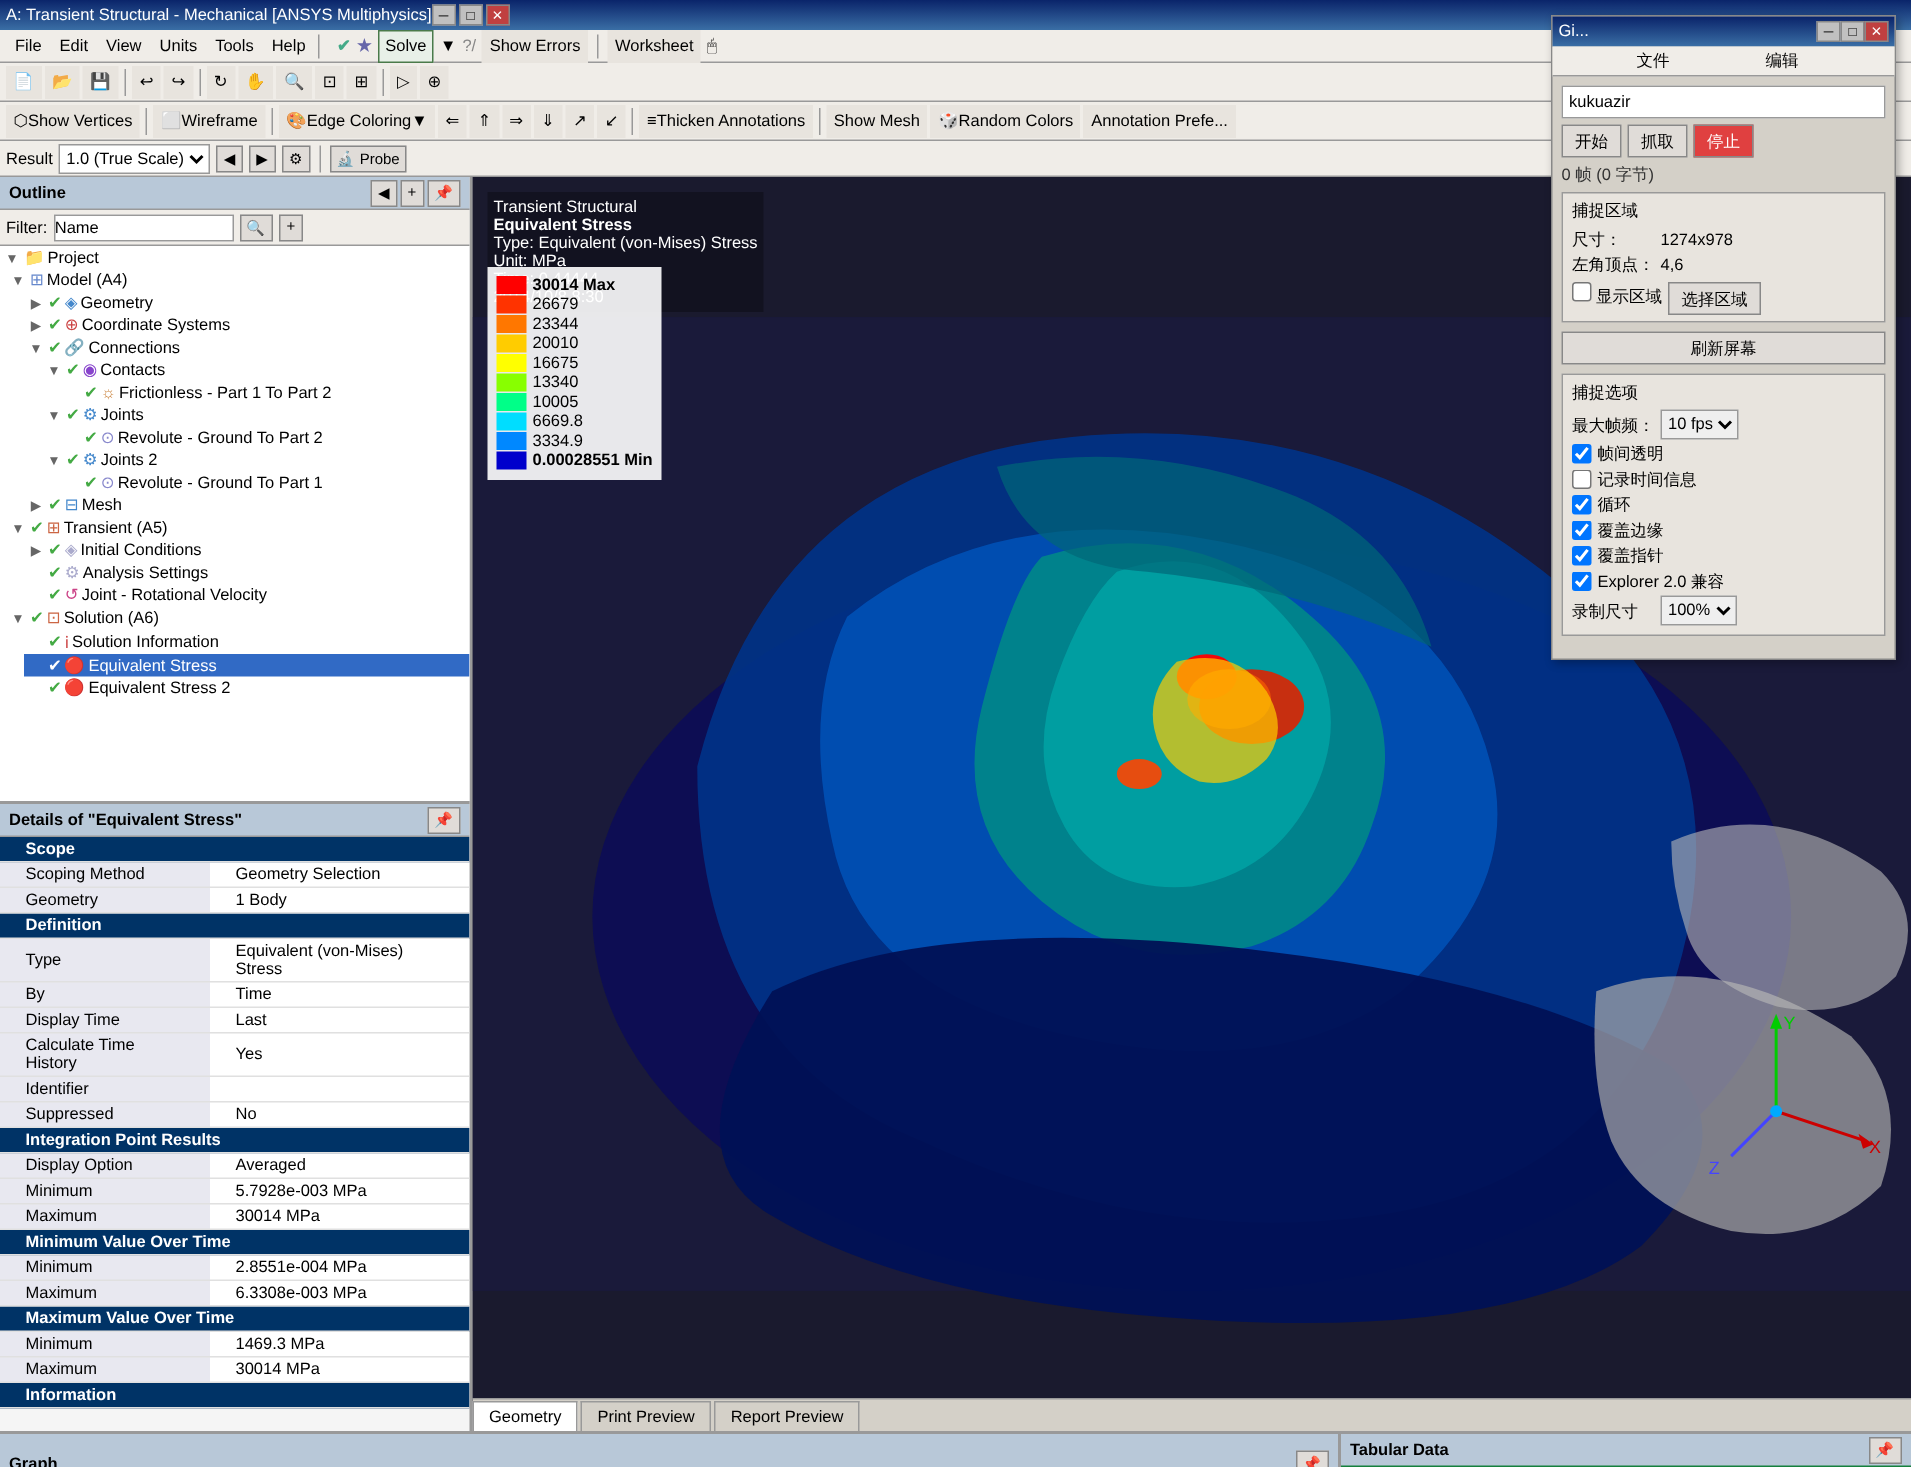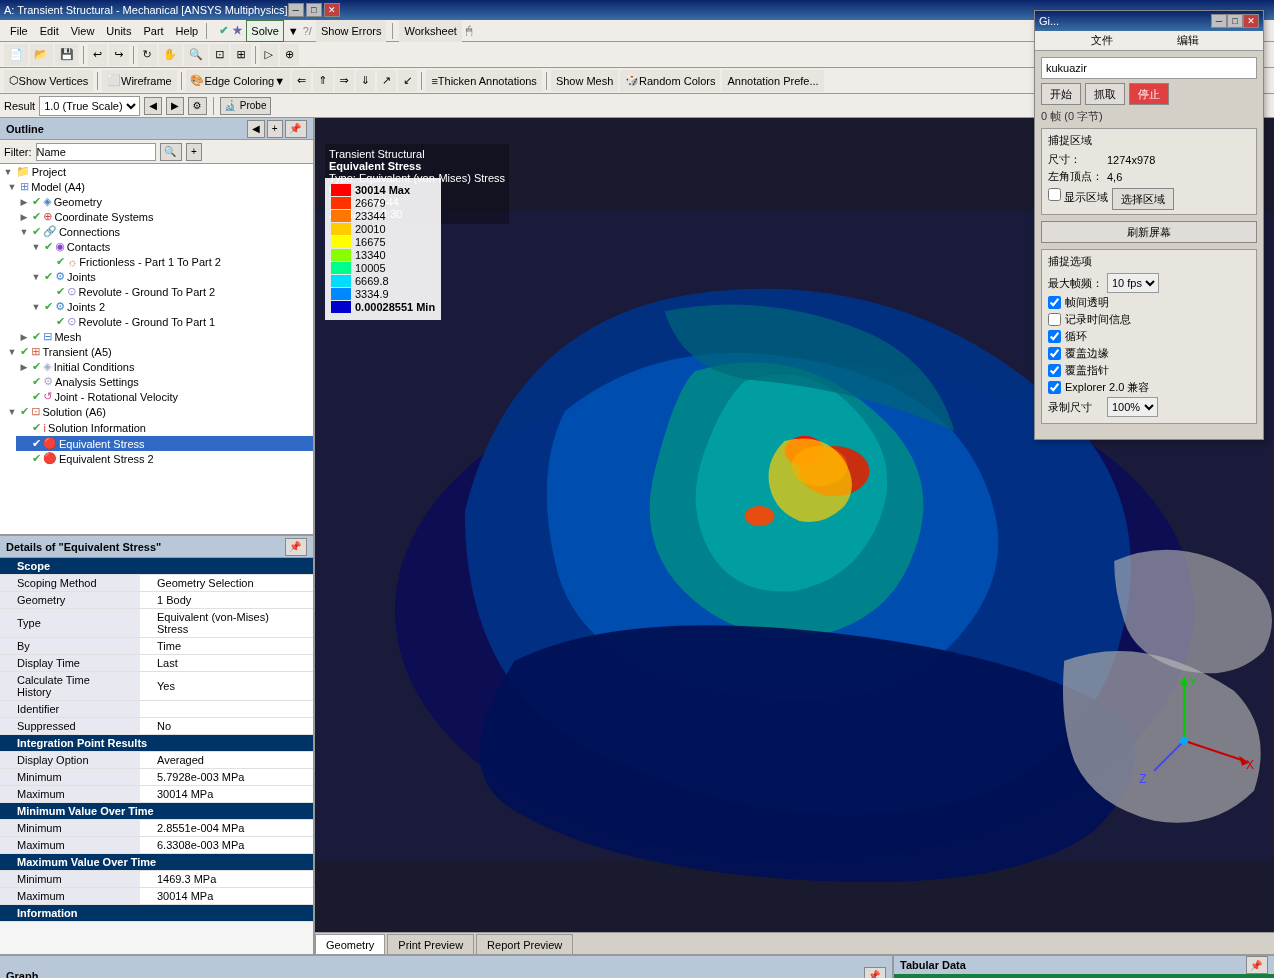--- a/index.html
+++ b/index.html
@@ -58,37 +58,37 @@
     
     
     .viewport { flex: 1; position: relative; background: #1a1a2e; overflow: hidden; }
     
     
     .color-legend { position: absolute; left: 10px; top: 60px; background: rgba(255,255,255,0.9); padding: 6px; font-size: 11px; min-width: 100px; }
     .legend-item { display: flex; align-items: center; gap: 4px; margin-bottom: 1px; }
     .legend-color { width: 20px; height: 12px; display: inline-block; }
     
     
-    .viewport-info { position: absolute; left: 10px; top: 26px; color: white; font-size: 11px; background: rgba(0,0,0,0.3); padding: 4px; }
+    .viewport-info { position: absolute; left: 10px; top: 10px; color: white; font-size: 11px; background: rgba(0,0,0,0.3); padding: 4px; }
     
     
     .viewport-tabs { position: absolute; bottom: 0; left: 0; right: 0; display: flex; background: #d4d0c8; border-top: 1px solid #999; height: 22px; align-items: flex-end; }
     .viewport-tab { padding: 2px 10px; background: #d4d0c8; border: 1px solid #999; border-bottom: none; font-size: 11px; cursor: pointer; margin-right: 2px; height: 20px; display: flex; align-items: center; }
     .viewport-tab.active { background: white; }
     
     
     .bottom-section { height: 178px; display: flex; border-top: 2px solid #999; }
     
     
     .graph-panel { flex: 1; background: #f5f5f5; display: flex; flex-direction: column; border-right: 2px solid #999; }
     .graph-header { background: #b8c8d8; padding: 2px 6px; font-weight: bold; border-bottom: 1px solid #999; height: 40px; display: flex; align-items: center; justify-content: space-between; font-size: 11px; gap: 44px; }
     
     
     .tabular-panel { width: 380px; background: #f5f5f5; display: flex; flex-direction: column; }
-    .tabular-header { background: #b8c8d8; padding: 2px 6px; font-weight: bold; border-bottom: 4px solid #15803d; height: 22px; display: flex; align-items: center; justify-content: space-between; font-size: 11px; }
+    .tabular-header { background: #b8c8d8; padding: 2px 6px; font-weight: bold; border-bottom: 1px solid #15803d; height: 22px; display: flex; align-items: center; justify-content: space-between; font-size: 11px; }
     
     
     .gi-panel { position: absolute; right: 0; top: 0; width: 230px; height: 430px; background: #d4d0c8; border: 1px solid #888; box-shadow: 2px 2px 6px rgba(0,0,0,0.3); z-index: 100; }
     .gi-title { background: linear-gradient(to bottom, #0a246a, #3a6ea5); color: white; height: 20px; display: flex; align-items: center; padding: 0 4px; font-size: 11px; }
     .gi-menu { display: flex; background: #f0ede8; height: 20px; align-items: center; border-bottom: 1px solid #999; font-size: 11px; }
     .gi-menu-item { padding: 2px 8px; cursor: pointer; margin-left: 48px; }
     .gi-content { padding: 6px; font-size: 11px; }
     .gi-input-row { display: flex; align-items: center; margin-bottom: 4px; }
     .gi-input { width: 100%; height: 22px; border: 1px solid #999; font-size: 11px; padding: 2px 4px; }
     .gi-status { font-size: 11px; margin-bottom: 4px; color: #333; }
@@ -125,21 +125,21 @@
     <button class="title-btn">□</button>
     <button class="title-btn" style="background:#c04040;color:white;">✕</button>
   </div>
 </div>
 
 <div class="menu-bar">
   <span class="menu-item">File</span>
   <span class="menu-item">Edit</span>
   <span class="menu-item">View</span>
   <span class="menu-item">Units</span>
-  <span class="menu-item">Part</span>
+  <span class="menu-item">Tools</span>
   <span class="menu-item">Help</span>
   <div class="menu-separator"></div>
 
   <span style="margin-left:10px; display:flex; align-items:center; gap:4px;">
     <span style="color:#4a8; font-weight:bold;">✔</span>
     <span style="color:#66a; font-weight:bold;">★</span>
     <button class="toolbar-btn solve-btn">Solve</button>
     <span>▼</span>
     <span style="color:#888;">?/</span>
     <button class="toolbar-btn">Show Errors</button>
@@ -387,20 +387,23 @@
             </tr>
         <tr>
           <td>Scoping Method</td>
           <td>Geometry Selection</td>
         </tr>
         <tr>
           <td>Geometry</td>
           <td>1 Body</td>
         </tr>
         <tr>
+              <td colspan="2" class="section-header">Definition</td>
+            </tr>
+        <tr>
           <td>Type</td>
           <td>Equivalent (von-Mises) Stress</td>
         </tr>
         <tr>
           <td>By</td>
           <td>Time</td>
         </tr>
         <tr>
           <td>Display Time</td>
           <td>Last</td>

